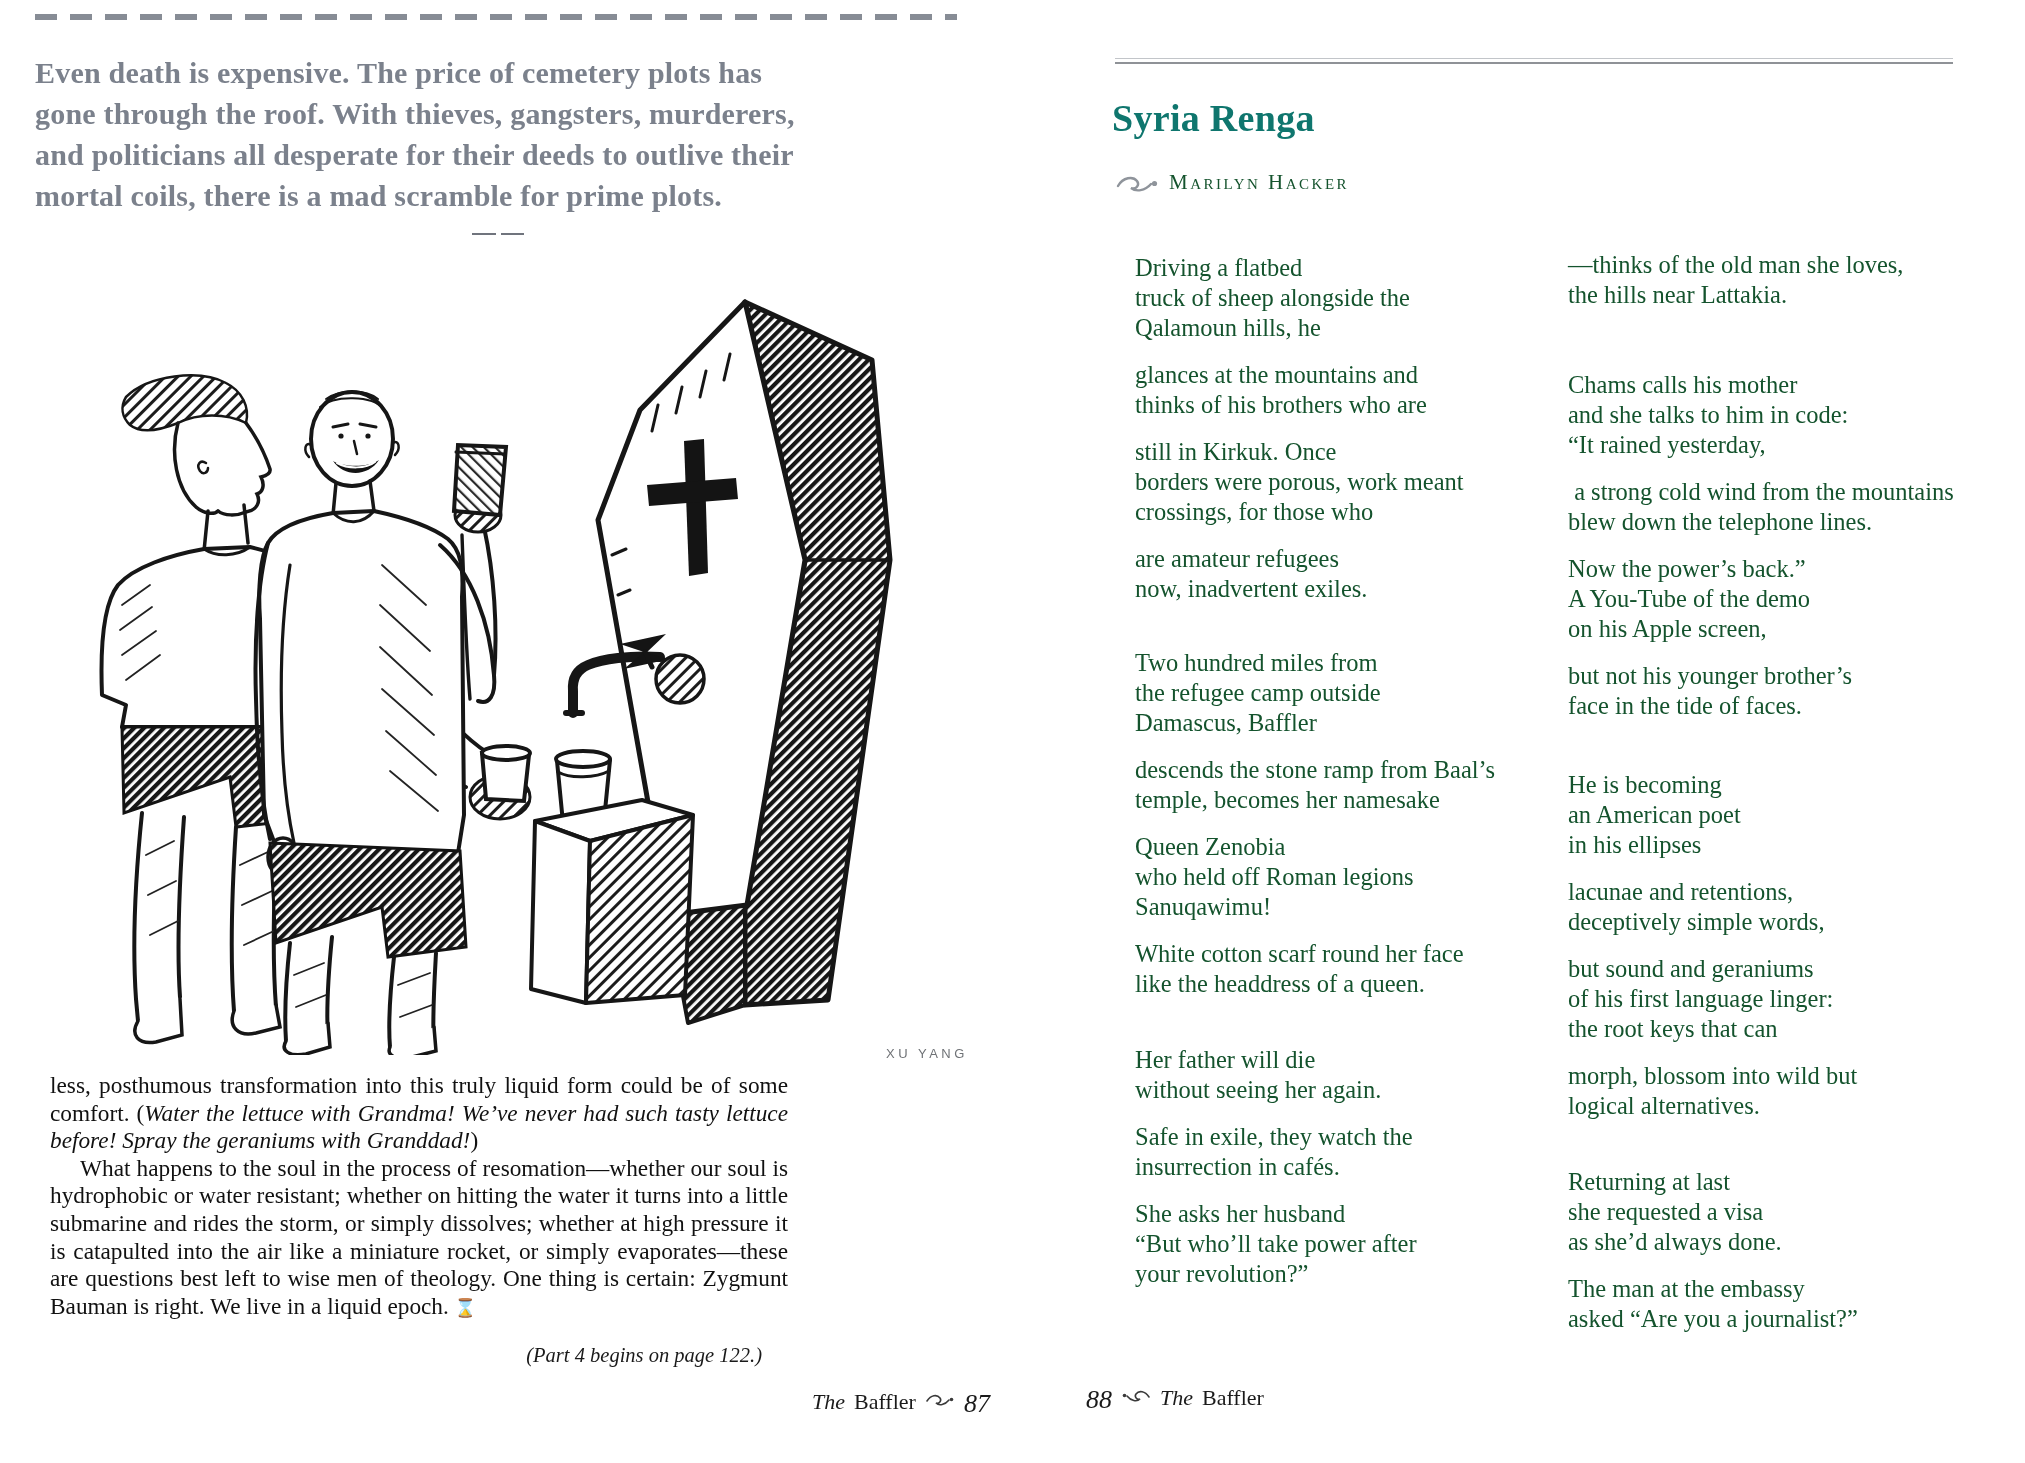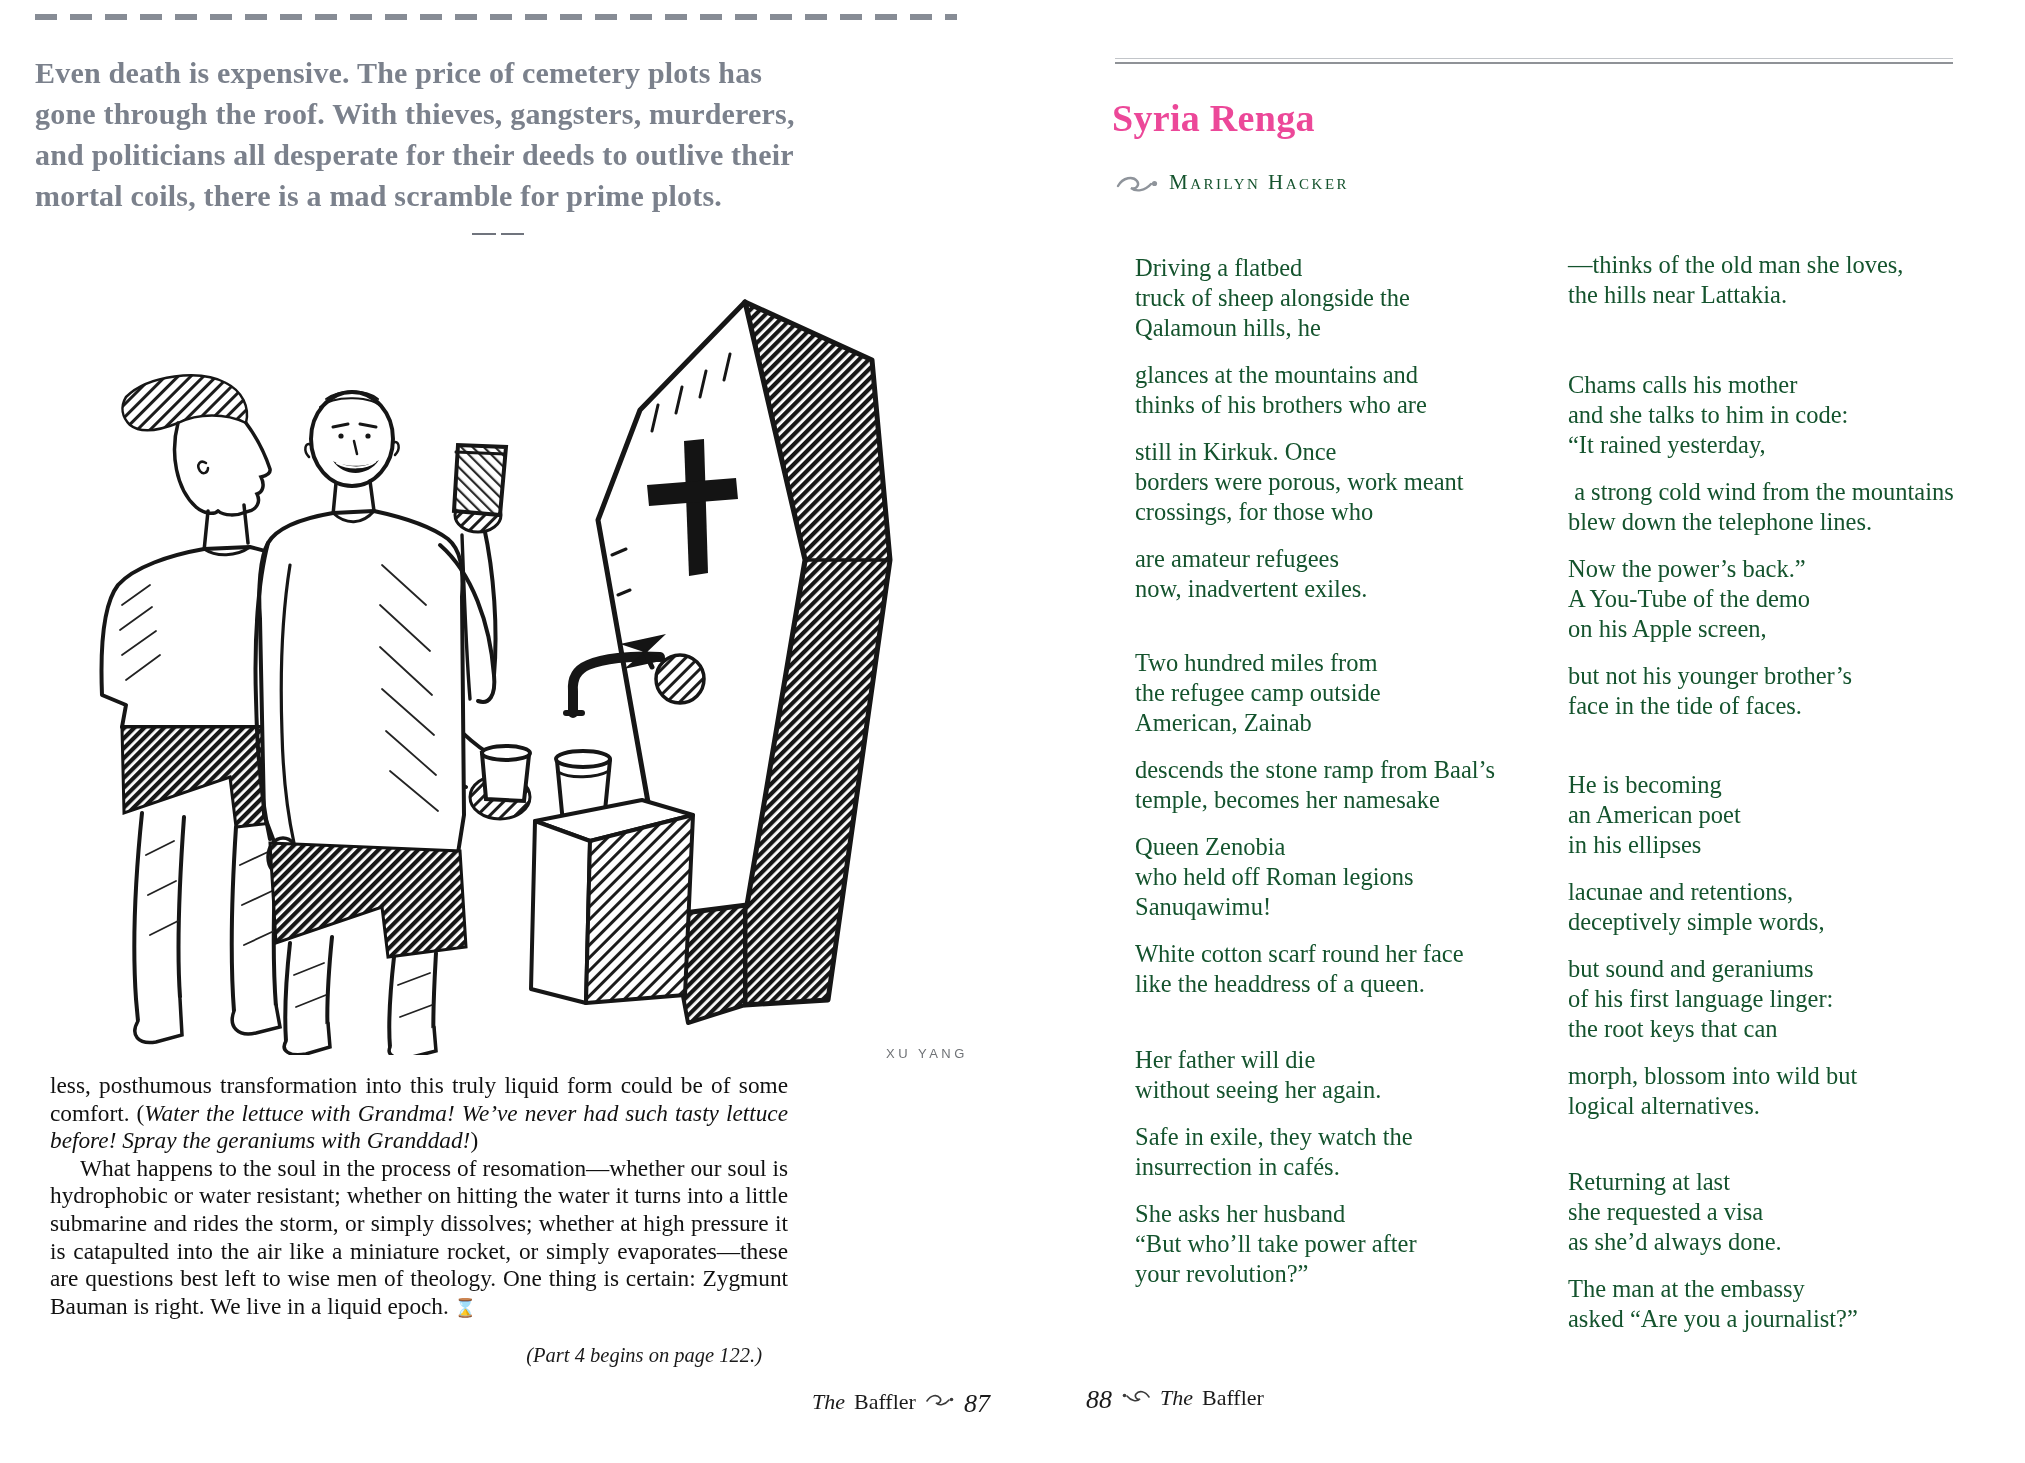--- a/index.html
+++ b/index.html
@@ -27,21 +27,21 @@
     font-size:22px;color:#1a1a1a;font-family:Liberation Serif, serif;}
   #footer-left{left:812px;top:1389px;}
   #footer-right{left:1086px;top:1385px;}
   .folio{font-style:italic;font-size:26px;}
   .flourish{position:relative;top:2px;}
   
   #double-rule{position:absolute;left:1115px;top:58px;width:838px;
     border-top:1.5px solid #c2c5c9;padding-top:3px;}
   #double-rule div{border-top:2.5px solid #8f9297;}
   #article-title{position:absolute;left:1112px;top:96px;font-size:38px;font-weight:bold;
-    color:#ec4899;letter-spacing:.3px;}
+    color:#0f766e;letter-spacing:.3px;}
   #byline{position:absolute;left:1115px;top:170px;display:flex;align-items:center;gap:10px;}
   #byline .author{font-variant:small-caps;font-size:21px;letter-spacing:2.5px;color:#14532d;}
   .poem-col{position:absolute;top:0;width:450px;height:1463px;}
   #poem-col-0{left:1135px;}
   #poem-col-1{left:1568px;}
   .poem-section{position:absolute;left:0;width:450px;}
   .stanza{margin:0 0 17px 0;}
   .poem-line{font-size:24.5px;line-height:30px;color:#14532d;white-space:pre-wrap;}
 </style>
 </head>
@@ -212,21 +212,21 @@
         </div>
         <div class="stanza">
           <div class="poem-line">are amateur refugees</div>
           <div class="poem-line">now, inadvertent exiles.</div>
         </div>
       </div>
       <div class="poem-section" style="top: 648px;">
         <div class="stanza">
           <div class="poem-line">Two hundred miles from</div>
           <div class="poem-line">the refugee camp outside</div>
-          <div class="poem-line">American, Zainab</div>
+          <div class="poem-line">Damascus, Baffler</div>
         </div>
         <div class="stanza">
           <div class="poem-line">descends the stone ramp from Baal’s</div>
           <div class="poem-line">temple, becomes her namesake</div>
         </div>
         <div class="stanza">
           <div class="poem-line">Queen Zenobia</div>
           <div class="poem-line">who held off Roman legions</div>
           <div class="poem-line">Sanuqawimu!</div>
         </div>

